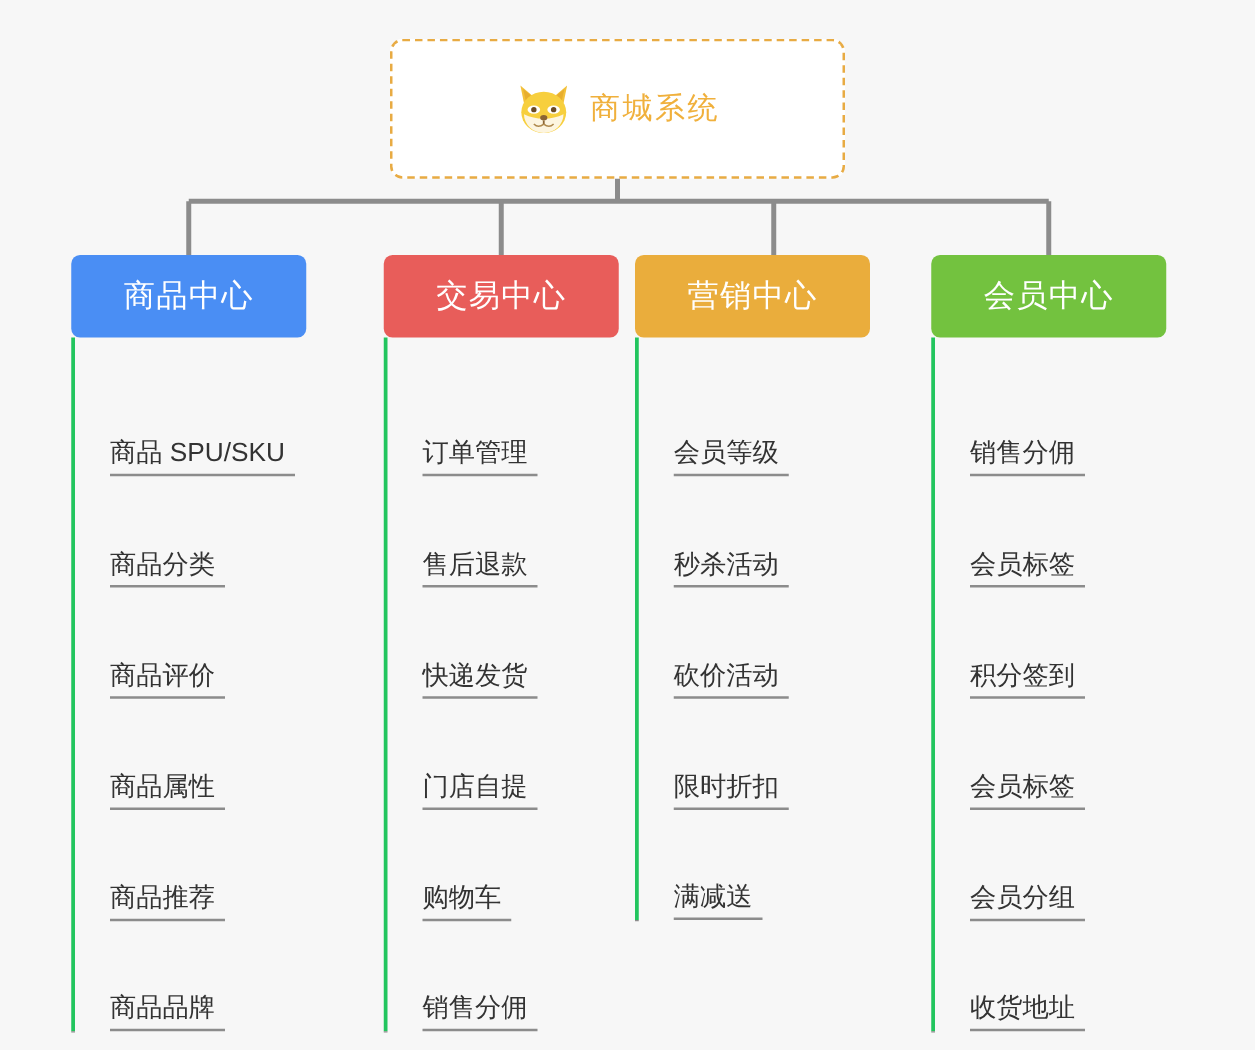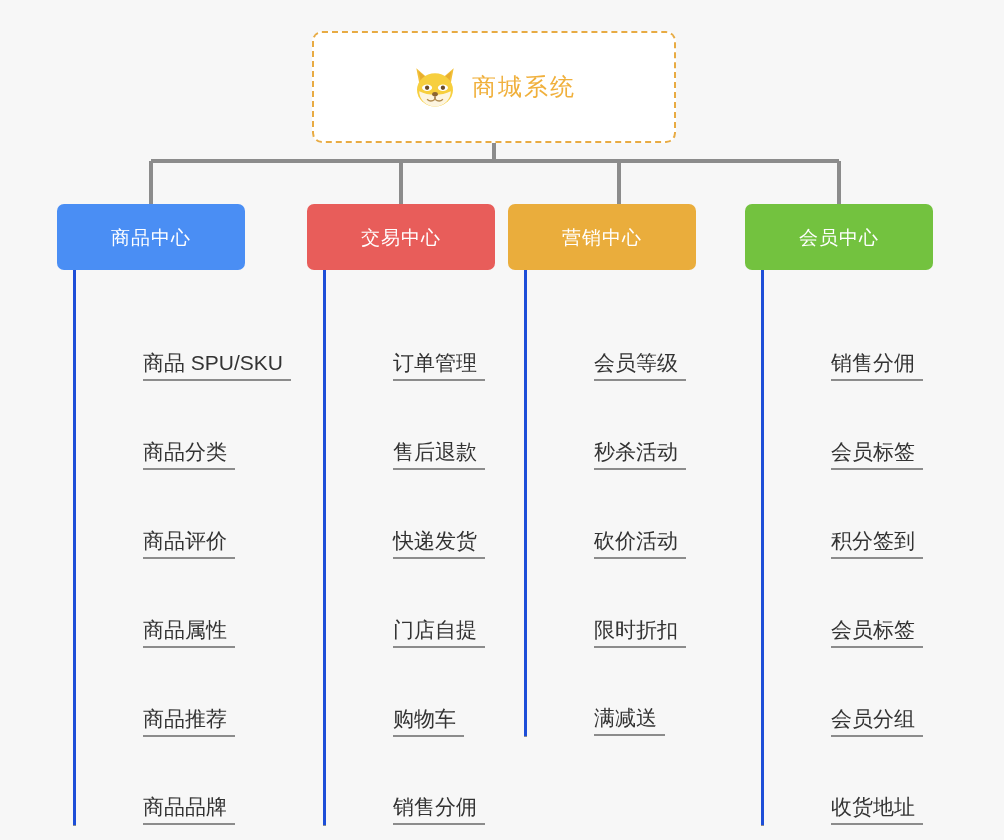--- a/index.html
+++ b/index.html
@@ -79,36 +79,34 @@
   .cat-box {
     width: 188px;
     height: 66px;
     border-radius: 7px;
     display: flex;
     align-items: center;
     justify-content: center;
     box-sizing: border-box;
   }
   .cat-label {
-    font-size: 19px;
+    font-size: 25px;
     color: #ffffff;
     letter-spacing: 1px;
     line-height: 1;
     white-space: nowrap;
   }
 
   
   .leaf-list {
     position: relative;
-    margin-left: 16px;
-    border-left: 3px solid #1d4ed8;
+    border-left: 3px solid #22c55e;
     padding-top: 22px;
     width: 172px;
     box-sizing: border-box;
-    padding-left: 39px;
   }
   .leaf-item {
     height: 89px;
     display: flex;
     align-items: flex-end;
     box-sizing: border-box;
   }
   .leaf-item:last-child {
     height: 88px;
   }

